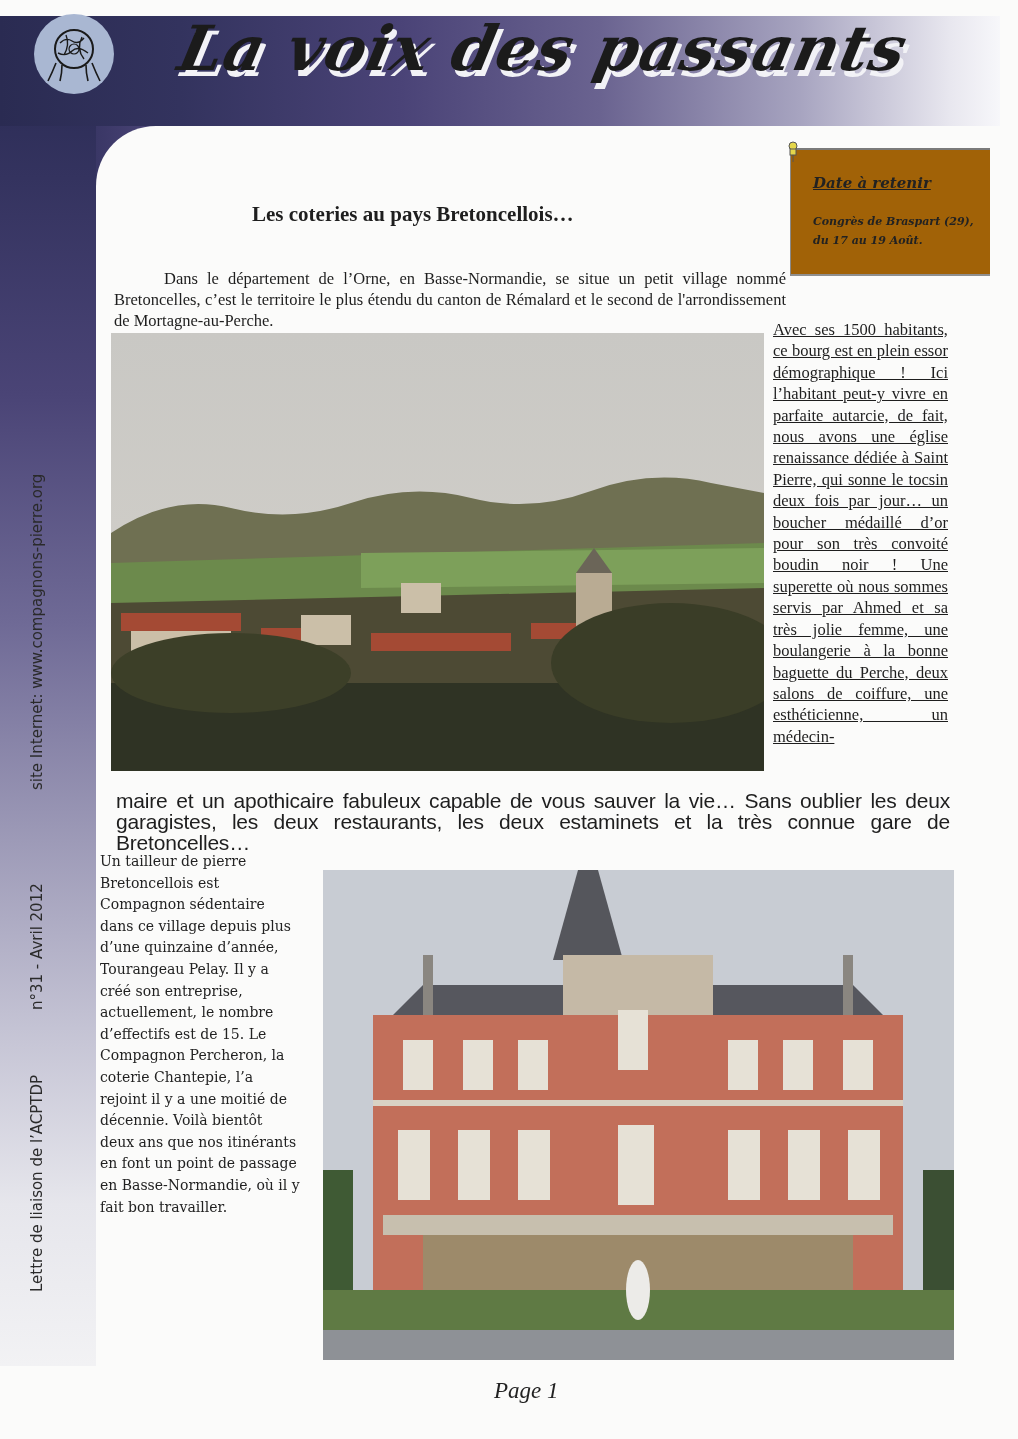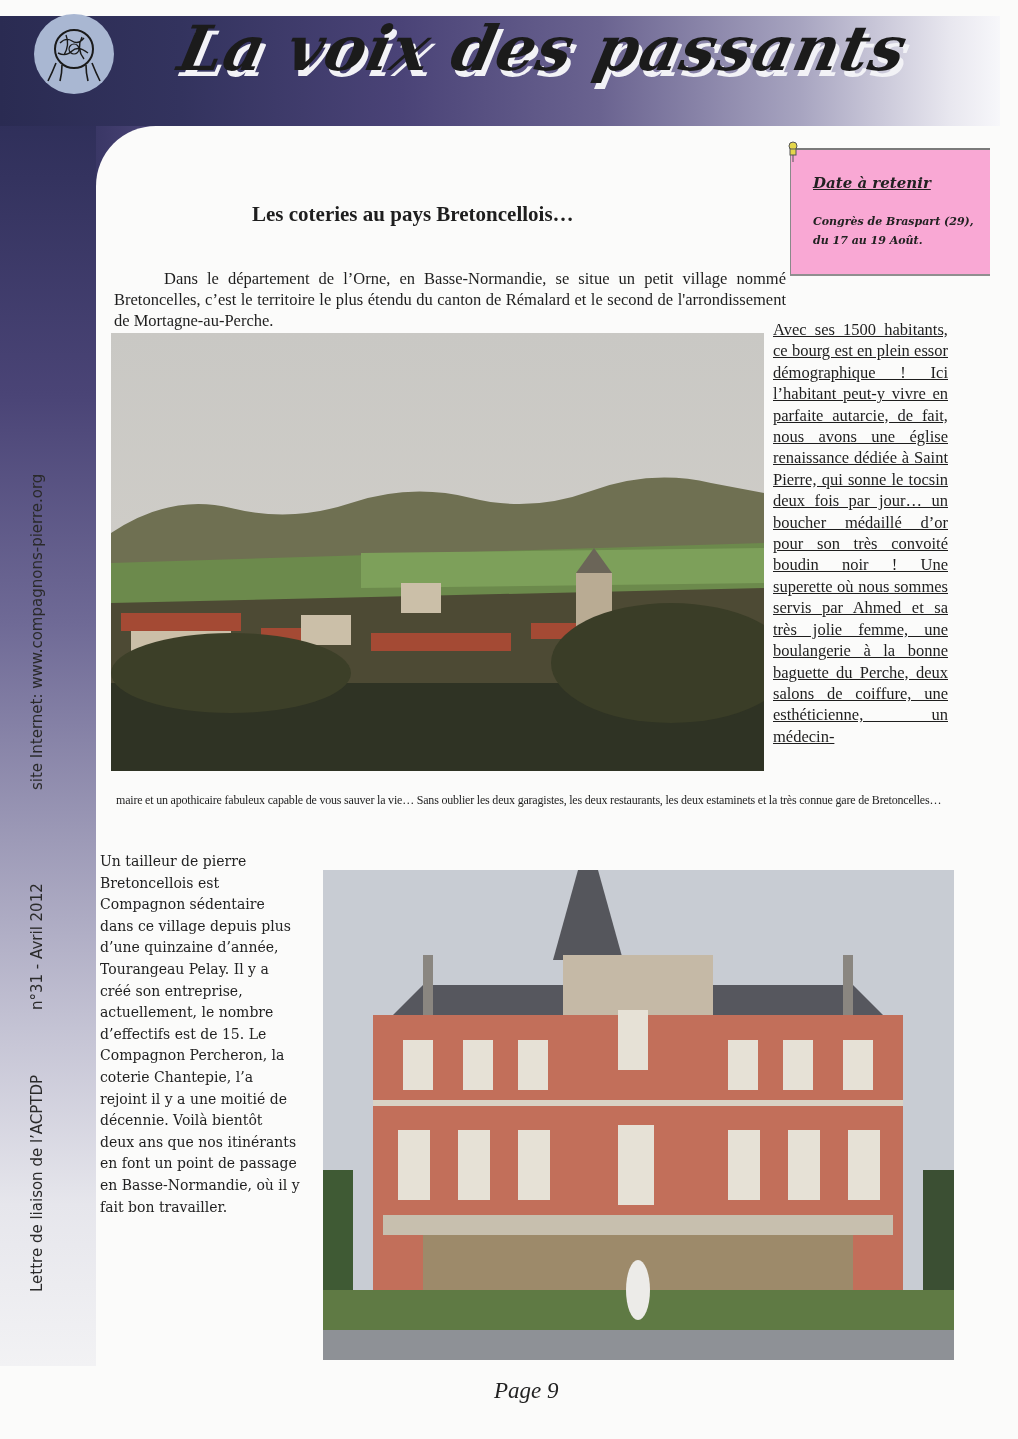--- a/index.html
+++ b/index.html
@@ -37,21 +37,21 @@
   
   .vtext {
     position: absolute; font-family: "DejaVu Sans", sans-serif; font-size: 15px; color: #2a2a2a;
     transform: rotate(-90deg); transform-origin: left top; white-space: nowrap;
   }
 
   
   .date-box {
     position: absolute; left: 790px; top: 148px; width: 200px; height: 128px;
     border-top: 2px solid #7a7a7a; border-left: 1px solid #8a8a8a; border-bottom: 2px solid #8f8f8f;
-    background: #f9a8d4;
+    background: #a16207;
     padding-left: 40px;
   }
   .pin { position: absolute; left: -3px; top: -9px; }
   .date-title {
     position: absolute; left: 22px; top: 24px; font-size: 15px; font-weight: bold; font-style: italic;
     text-decoration: underline; color: #222;
   }
   .date-text {
     position: absolute; left: 22px; top: 62px; width: 175px; font-size: 11px; font-weight: bold;
     font-style: italic; line-height: 19px; color: #222;
@@ -63,22 +63,22 @@
   }
   .p-intro {
     position: absolute; left: 114px; top: 252px; width: 672px; font-family: "Liberation Serif", serif;
     font-size: 16.5px; line-height: 21px; text-align: justify; text-indent: 50px; margin-top: 16px;
   }
   .p-right {
     position: absolute; left: 773px; top: 319px; width: 175px; font-family: "Liberation Serif", serif;
     font-size: 16.5px; line-height: 21.4px; text-align: justify; hyphens: manual; text-decoration: underline;
   }
   .p-full {
-    position: absolute; left: 116px; top: 790px; width: 834px; font-family: Liberation Serif, serif;
-    font-size: 12px; line-height: 21px; text-align: justify; letter-spacing: -0.2px;
+    position: absolute; left: 116px; top: 790px; width: 834px; font-family: Liberation Sans, sans-serif;
+    font-size: 21px; line-height: 21px; text-align: justify; letter-spacing: -0.2px;
   }
   .p-left {
     position: absolute; left: 100px; top: 851px; width: 200px; font-family: "DejaVu Serif", serif;
     font-size: 14px; line-height: 21.6px; color: #222;
   }
 
   .photo { position: absolute; overflow: hidden; }
   .photo-village { left: 111px; top: 333px; width: 653px; height: 438px; }
   .photo-chateau { left: 323px; top: 870px; width: 631px; height: 490px; }
 
@@ -189,13 +189,13 @@
     </g>
     <rect x="50" y="230" width="530" height="6" fill="#d9d2c4"></rect>
     <rect x="60" y="345" width="510" height="20" fill="#c7bfae"></rect>
     <rect x="100" y="365" width="430" height="55" fill="#9d8a6a"></rect>
     <rect x="0" y="420" width="631" height="40" fill="#5f7a44"></rect>
     <rect x="0" y="460" width="631" height="30" fill="#8e9196"></rect>
     <ellipse cx="315" cy="420" rx="12" ry="30" fill="#ecebe8"></ellipse>
   </svg>
 </div>
 
-<div class="page-num">Page 9</div>
+<div class="page-num">Page 1</div>
 
 </body></html>

